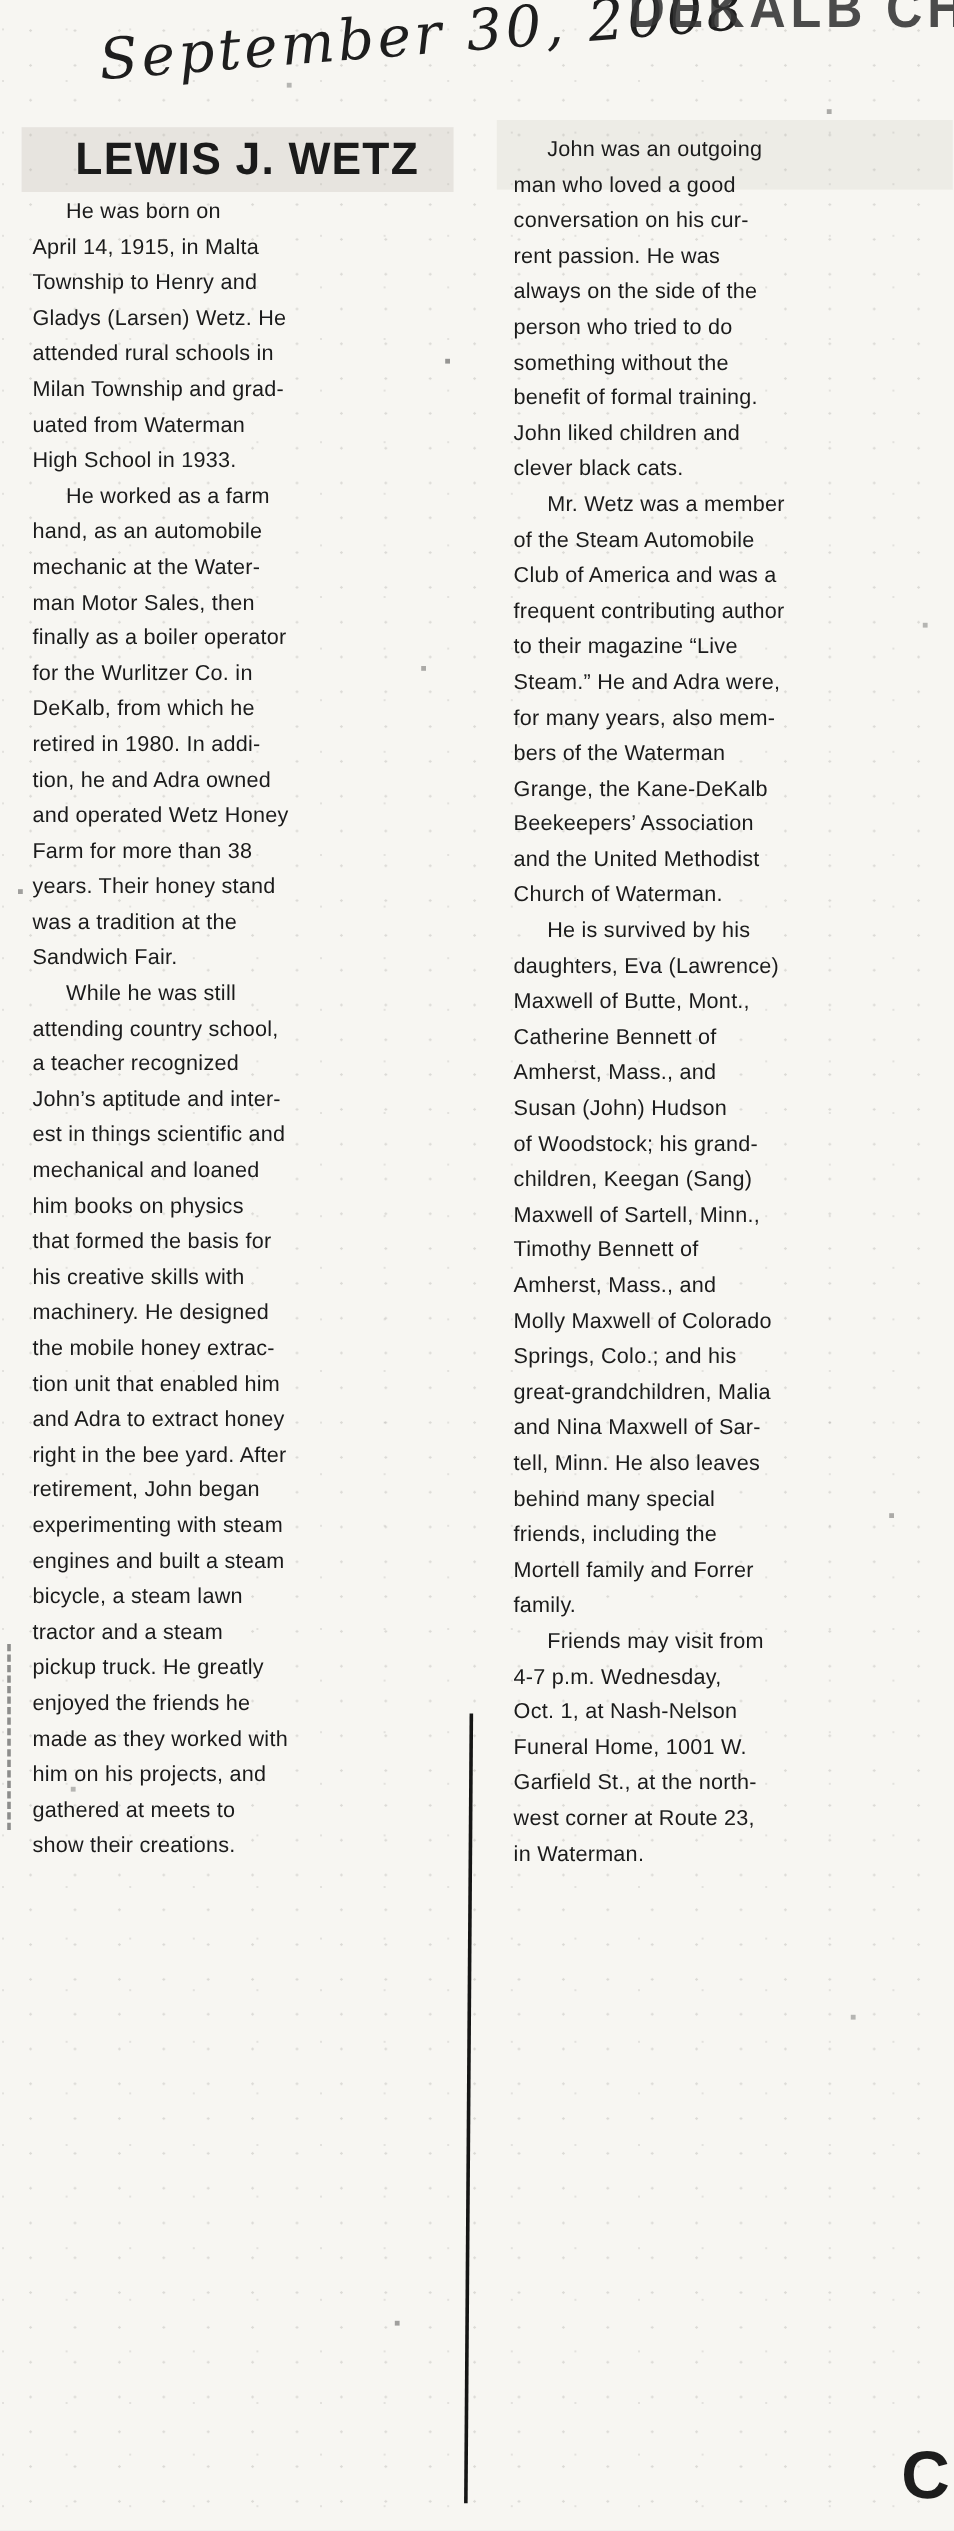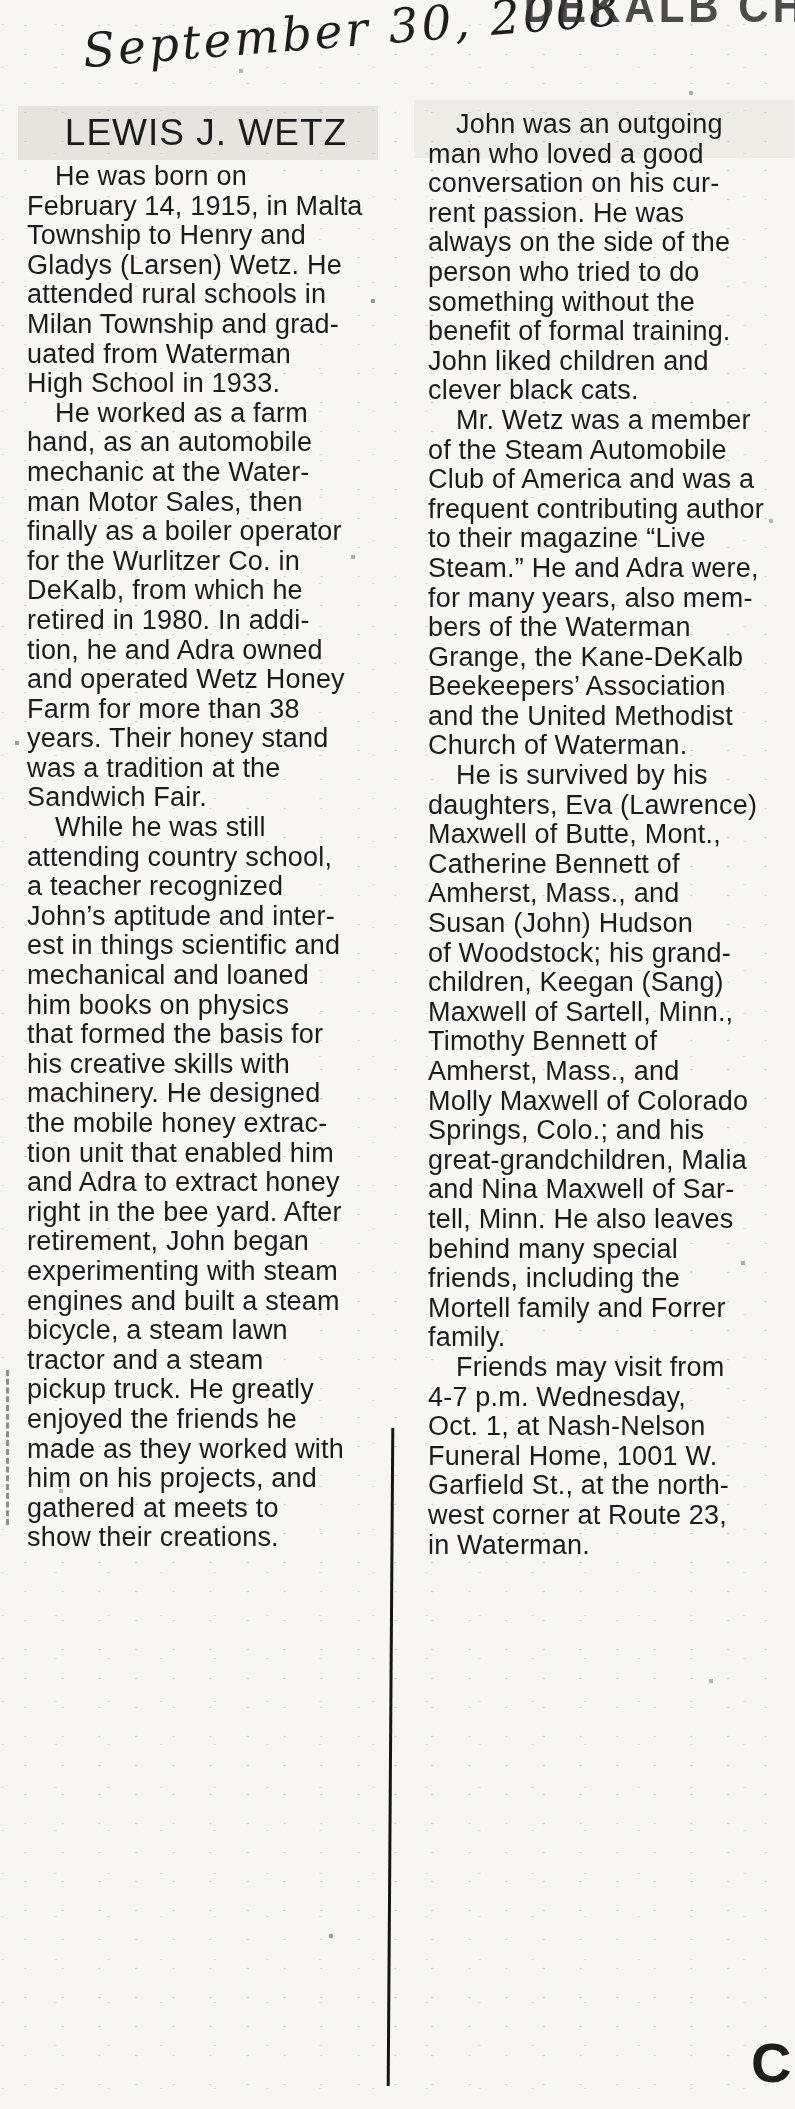--- a/index.html
+++ b/index.html
@@ -78,29 +78,29 @@
     white-space: nowrap;
   }
 
   .column { position: absolute; }
   .column.left  { left: 27px;  top: 112px; width: 358px; }
   .column.right { left: 428px; top: 110px; width: 362px; }
 
   .headline {
     margin: 0 0 8px 0;
     font-size: 37px;
-    font-weight: normal;
+    font-weight: bold;
     letter-spacing: 1px;
     text-align: center;
     transform: scaleY(1.02);
   }
 
   .para {
     margin: 0;
-    font-size: 27px;
+    font-size: 18px;
     line-height: 29.6px;
     white-space: pre-line;   
     text-indent: 28px;
     letter-spacing: 0.2px;
   }
 
   .column-rule {
     position: absolute;
     left: 389px; top: 1428px;
     width: 3px; height: 658px;
@@ -135,21 +135,21 @@
   <div class="band-rightcol"></div>
 
   <div class="handwritten-date">September 30, 2008</div>
 
   <div class="stamp">DEKALB CH</div>
 
   <div class="column left">
     <h1 class="headline">LEWIS J. WETZ</h1>
     <div>
         <p class="para">He was born on
-February 14, 1915, in Malta
+April 14, 1915, in Malta
 Township to Henry and
 Gladys (Larsen) Wetz. He
 attended rural schools in
 Milan Township and grad-
 uated from Waterman
 High School in 1933.</p>
         <p class="para">He worked as a farm
 hand, as an automobile
 mechanic at the Water-
 man Motor Sales, then

